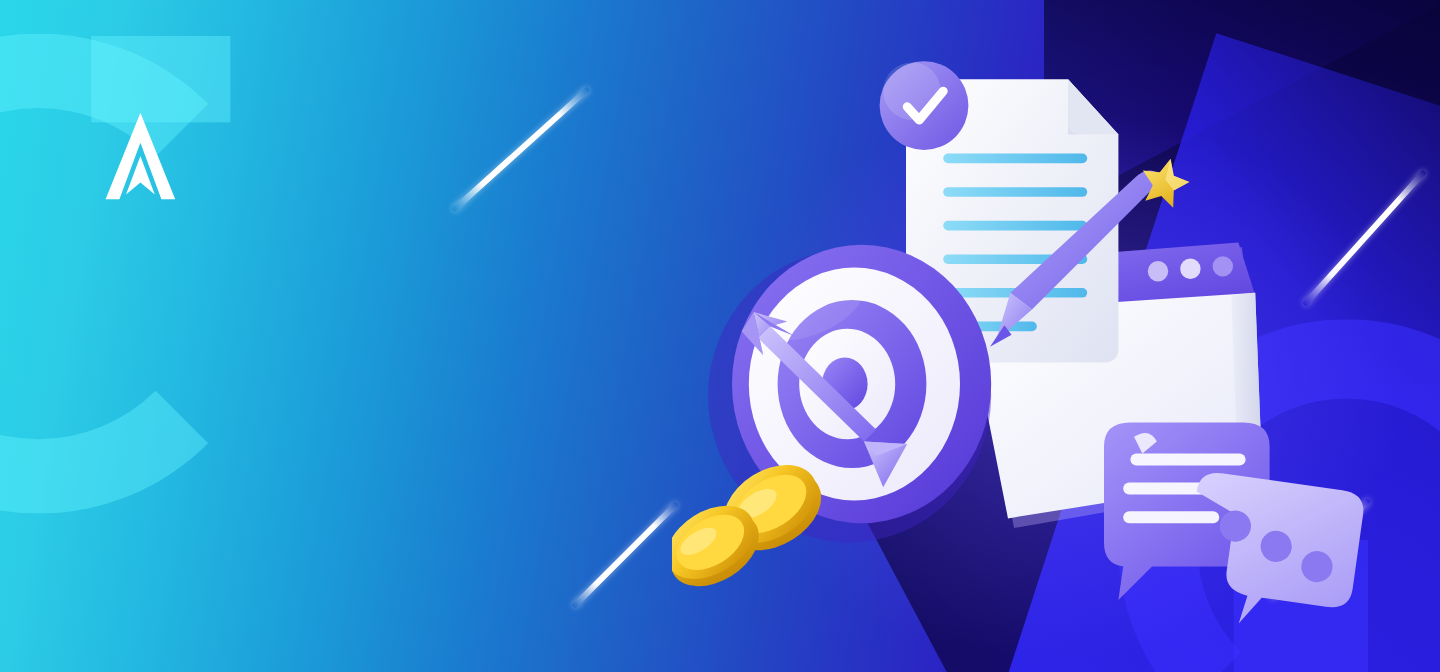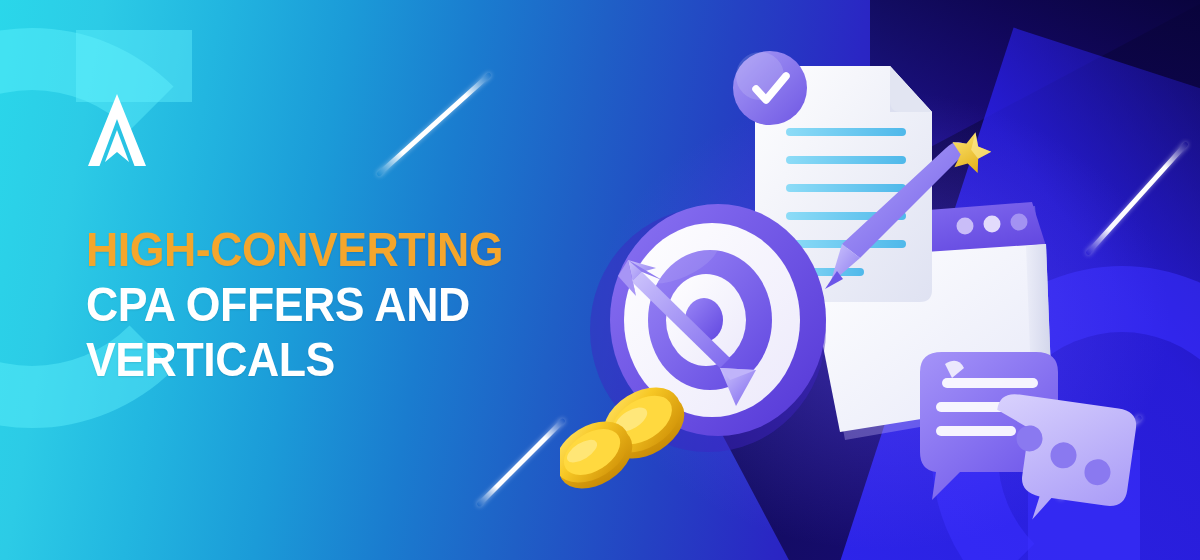--- a/index.html
+++ b/index.html
@@ -151,25 +151,20 @@
   <div class="dline l3"></div>
   <div class="dline l4"></div>
 
   <div class="logo">
     <svg viewBox="0 0 62 78" xmlns="http://www.w3.org/2000/svg" aria-hidden="true">
       <path d="M31 2 L60 74 L48.5 74 L31 27 L13.5 74 L2 74 Z
                M31 38 L43 70 L31 60 L19 70 Z" fill="#ffffff" fill-rule="evenodd"></path>
     </svg>
   </div>
 
-  <div class="headline">
-    <span class="line l-accent">HIGH-CONVERTING</span>
-    <span class="line l-white">CPA OFFERS AND</span>
-    <span class="line l-white">VERTICALS</span>
-  </div>
 
   <div class="illo">
     <svg viewBox="0 0 640 560" xmlns="http://www.w3.org/2000/svg" aria-hidden="true">
       <defs>
         <linearGradient id="gPaper" x1="0" y1="0" x2="1" y2="1">
           <stop offset="0" stop-color="#ffffff"></stop>
           <stop offset="1" stop-color="#dfe2f2"></stop>
         </linearGradient>
         <linearGradient id="gPaperSide" x1="0" y1="0" x2="1" y2="0">
           <stop offset="0" stop-color="#e9ebf7"></stop>

